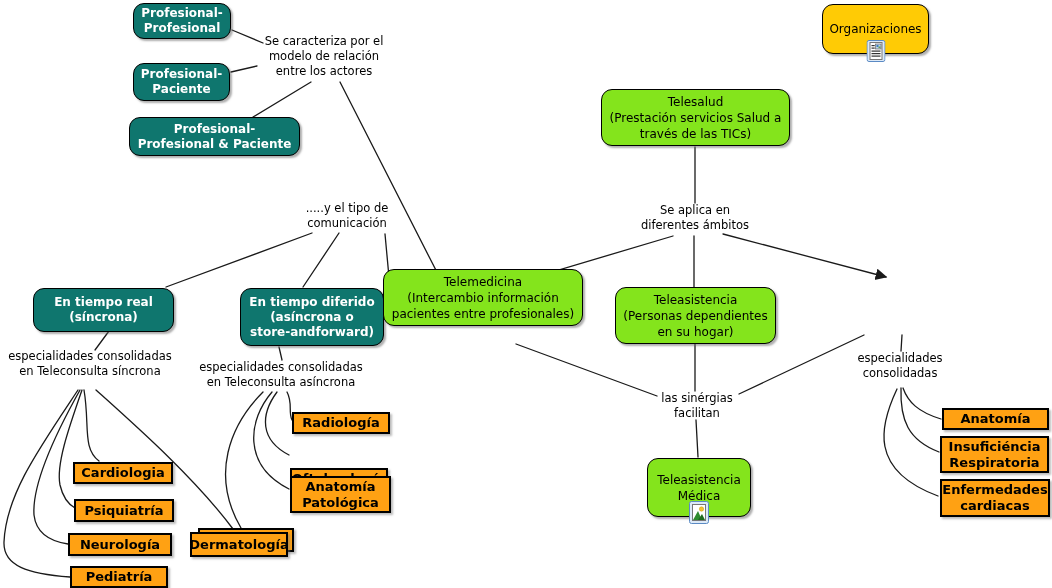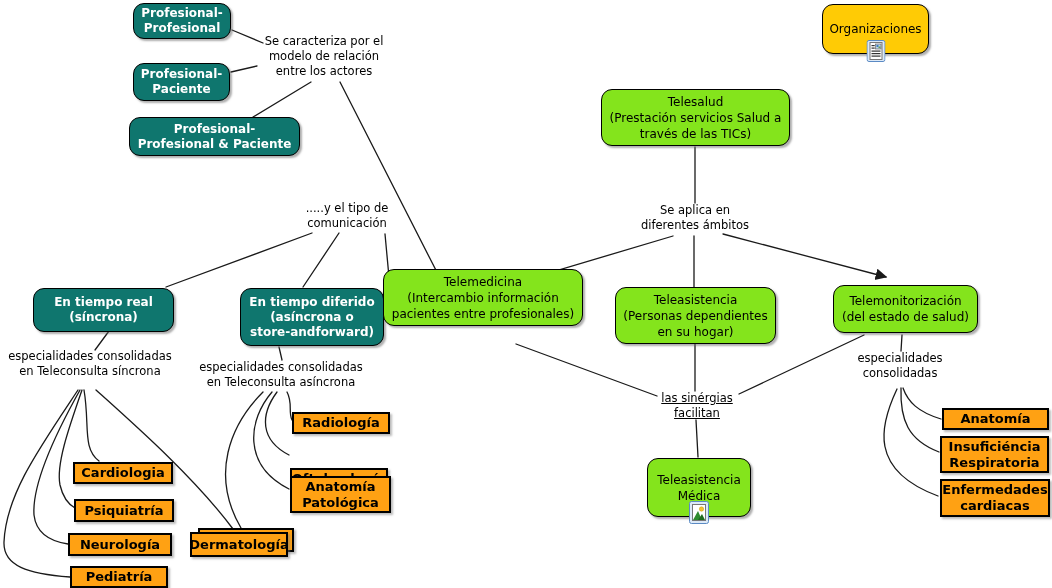--- a/index.html
+++ b/index.html
@@ -107,22 +107,20 @@
 
   <div class="node round green" style="left:601px;top:89px;width:189px;height:57px;">Telesalud
 (Prestación servicios Salud a
 través de las TICs)</div>
   <div class="node round green" style="left:383px;top:269px;width:200px;height:57px;">Telemedicina
 (Intercambio información
 pacientes entre profesionales)</div>
   <div class="node round green" style="left:615px;top:287px;width:161px;height:57px;">Teleasistencia
 (Personas dependientes
 en su hogar)</div>
-  <div class="node round green" style="left:833px;top:285px;width:145px;height:48px;">Telemonitorización
-(del estado de salud)</div>
   <div class="node round green" style="left:647px;top:458px;width:104px;height:59px;">
     <span>Teleasistencia
 Médica</span>
     <span class="res-icon" style="bottom:-12px;">
       <svg width="20" height="23" viewBox="0 0 20 23">
         <rect x="0.5" y="0.5" width="19" height="22" rx="2" fill="#dce9f7" stroke="#5b8ac4"></rect>
         <rect x="3.5" y="3.5" width="13" height="16" fill="#ffffff" stroke="#777777"></rect>
         <circle cx="12.5" cy="8" r="2.2" fill="#f4c430" stroke="#c79a10" stroke-width="0.5"></circle>
         <polygon points="4,19 9,10 13,19" fill="#2e8b2e"></polygon>
         <polygon points="9,19 13,13 16,19" fill="#1f6b1f"></polygon>
@@ -150,18 +148,18 @@
 modelo de relación
 entre los actores</div>
   <div class="lbl" style="left:285px;top:201px;width:124px;">.....y el tipo de
 comunicación</div>
   <div class="lbl" style="left:633px;top:203px;width:124px;">Se aplica en
 diferentes ámbitos</div>
   <div class="lbl" style="left:2px;top:349px;width:176px;">especialidades consolidadas
 en Teleconsulta síncrona</div>
   <div class="lbl" style="left:193px;top:360px;width:176px;">especialidades consolidadas
 en Teleconsulta asíncrona</div>
-  <div class="lbl" style="left:655px;top:391px;width:84px;text-decoration:underline;">las sinérgias
+  <div class="lbl" style="left:655px;top:391px;width:84px;">las sinérgias
 facilitan</div>
   <div class="lbl" style="left:853px;top:351px;width:94px;">especialidades
 consolidadas</div>
 
 </div>
 
 </body></html>

